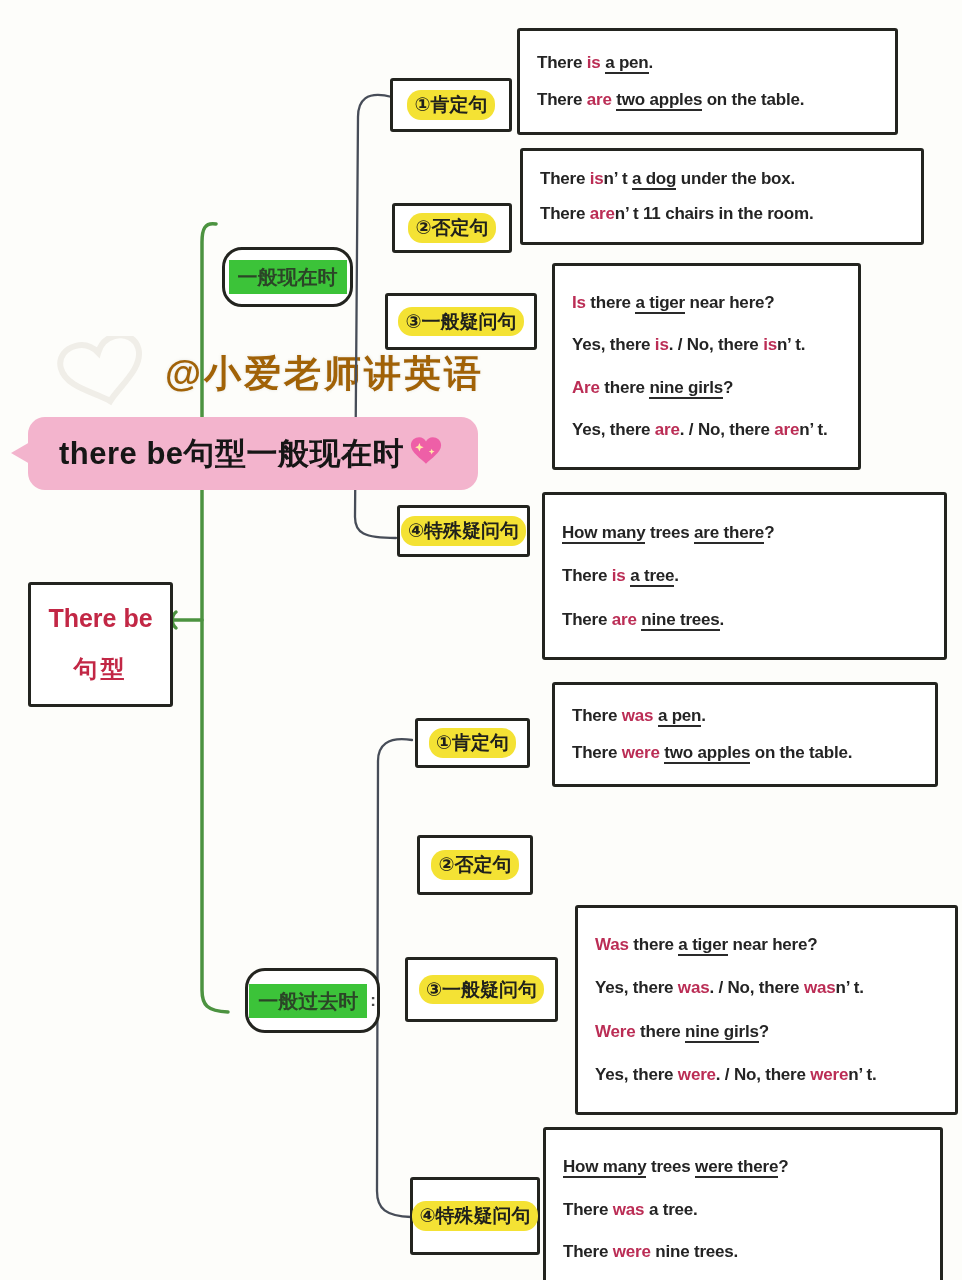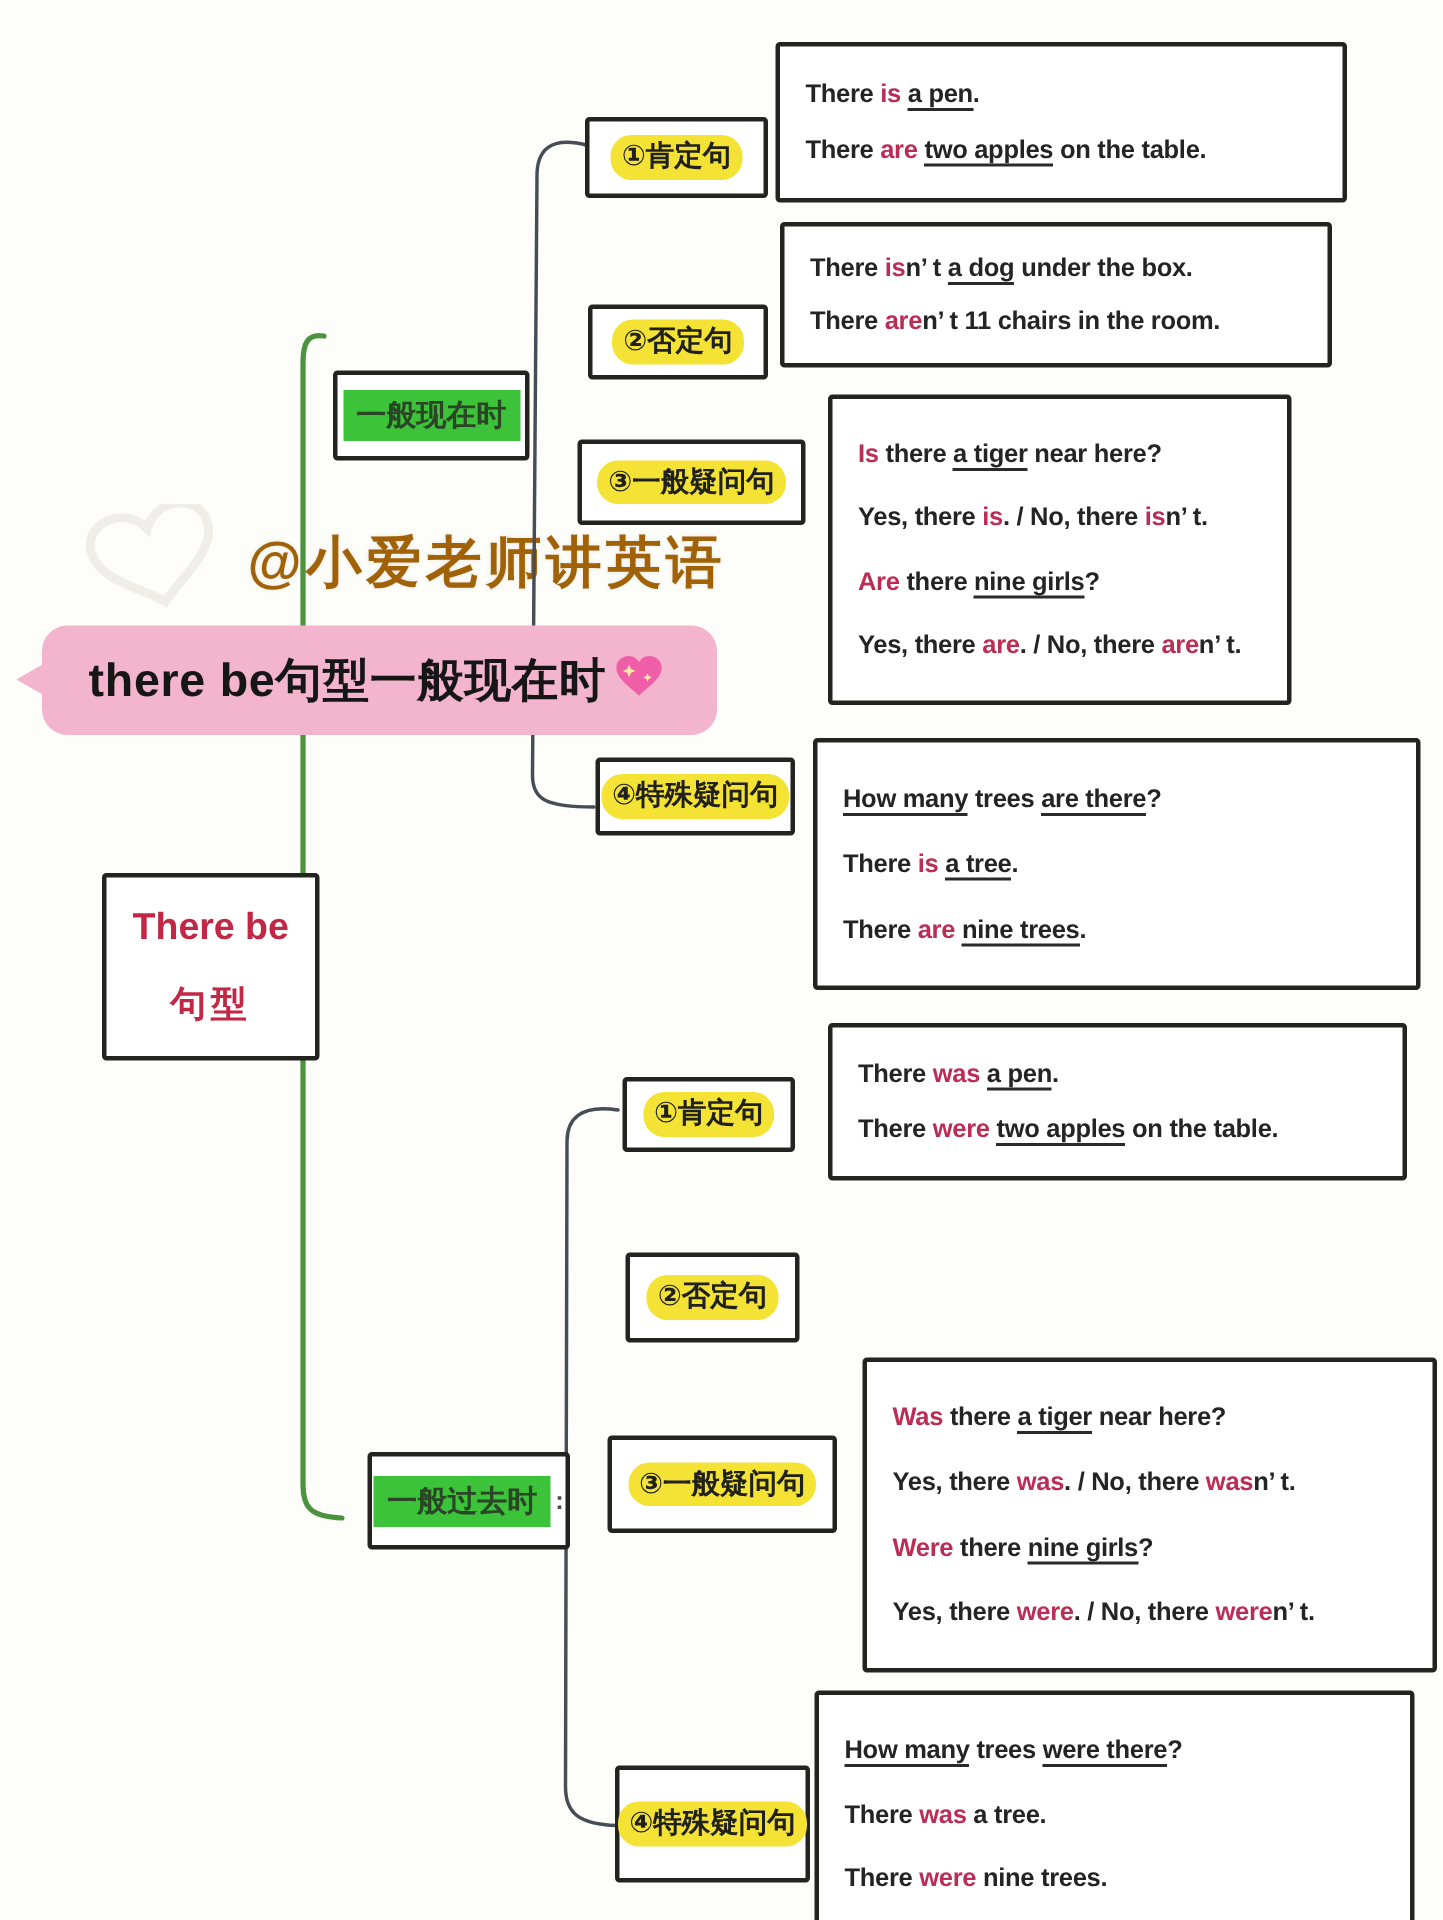--- a/index.html
+++ b/index.html
@@ -11,35 +11,35 @@
   .connectors{position:absolute;left:0;top:0;z-index:1;}
   .box{
     position:absolute;background:#fff;border:3px solid #23241f;border-radius:3px;
     box-sizing:border-box;z-index:2;
   }
   .label-box{display:flex;align-items:center;justify-content:center;}
   .hl-yellow{
     background:#f4e234;padding:3px 7px;font-weight:700;font-size:19px;
     color:#20211c;white-space:nowrap;line-height:1.25;border-radius:14px;
   }
-  .branch-box{display:flex;align-items:center;justify-content:center;}
+  .branch-box{display:flex;align-items:center;justify-content:center;border-radius:20px;}
   .hl-green{
     background:#3cc339;padding:5px 9px;font-weight:700;font-size:20px;
     color:#2b4527;white-space:nowrap;line-height:1.2;
   }
   .suffix{color:#4a4a4a;font-size:17px;font-weight:700;margin-left:3px;}
   .example{
     display:flex;flex-direction:column;justify-content:space-evenly;
     padding:4px 4px 4px 17px;font-size:17px;font-weight:700;color:#242424;
     letter-spacing:-0.2px;
   }
   .line{white-space:nowrap;}
   .red{color:#bb2d55;}
   .u{border-bottom:2.4px solid #2a2a2a;}
-  .root-box{display:flex;flex-direction:column;align-items:center;justify-content:center;gap:20px;margin-left:40px;}
+  .root-box{display:flex;flex-direction:column;align-items:center;justify-content:center;gap:20px;}
   .root-en{color:#c22745;font-weight:700;font-size:25px;}
   .root-zh{color:#c22745;font-weight:700;font-size:24px;letter-spacing:3px;}
   .bubble{
     position:absolute;left:28px;top:417px;width:450px;height:73px;
     background:#f3b4cd;border-radius:17px;display:flex;align-items:center;
     padding-left:31px;box-sizing:border-box;z-index:3;
     font-size:31px;font-weight:700;color:#161616;letter-spacing:0.5px;
   }
   .bubble-tail{
     position:absolute;left:-17px;top:25px;width:0;height:0;
@@ -103,21 +103,21 @@
     <span class="hl-yellow">①肯定句</span>
   </div>
   <div class="box example" style="left:517px;top:28px;width:381px;height:107px">
     <div class="line"><span>There </span><span class="red">is</span><span> </span><span class="u">a pen</span><span>.</span></div>
     <div class="line"><span>There </span><span class="red">are</span><span> </span><span class="u">two apples</span><span> on the table.</span></div>
   </div>
 
   <div class="box label-box" style="left:392px;top:203px;width:120px;height:50px">
     <span class="hl-yellow">②否定句</span>
   </div>
-  <div class="box example" style="left:520px;top:148px;width:368px;height:97px">
+  <div class="box example" style="left:520px;top:148px;width:404px;height:97px">
     <div class="line"><span>There </span><span class="red">is</span><span>n’ t </span><span class="u">a dog</span><span> under the box.</span></div>
     <div class="line"><span>There </span><span class="red">are</span><span>n’ t 11 chairs in the room.</span></div>
   </div>
 
   <div class="box label-box" style="left:385px;top:293px;width:152px;height:57px">
     <span class="hl-yellow">③一般疑问句</span>
   </div>
   <div class="box example" style="left:552px;top:263px;width:309px;height:207px">
     <div class="line"><span class="red">Is</span><span> there </span><span class="u">a tiger</span><span> near here?</span></div>
     <div class="line"><span>Yes, there </span><span class="red">is</span><span>. / No, there </span><span class="red">is</span><span>n’ t.</span></div>

